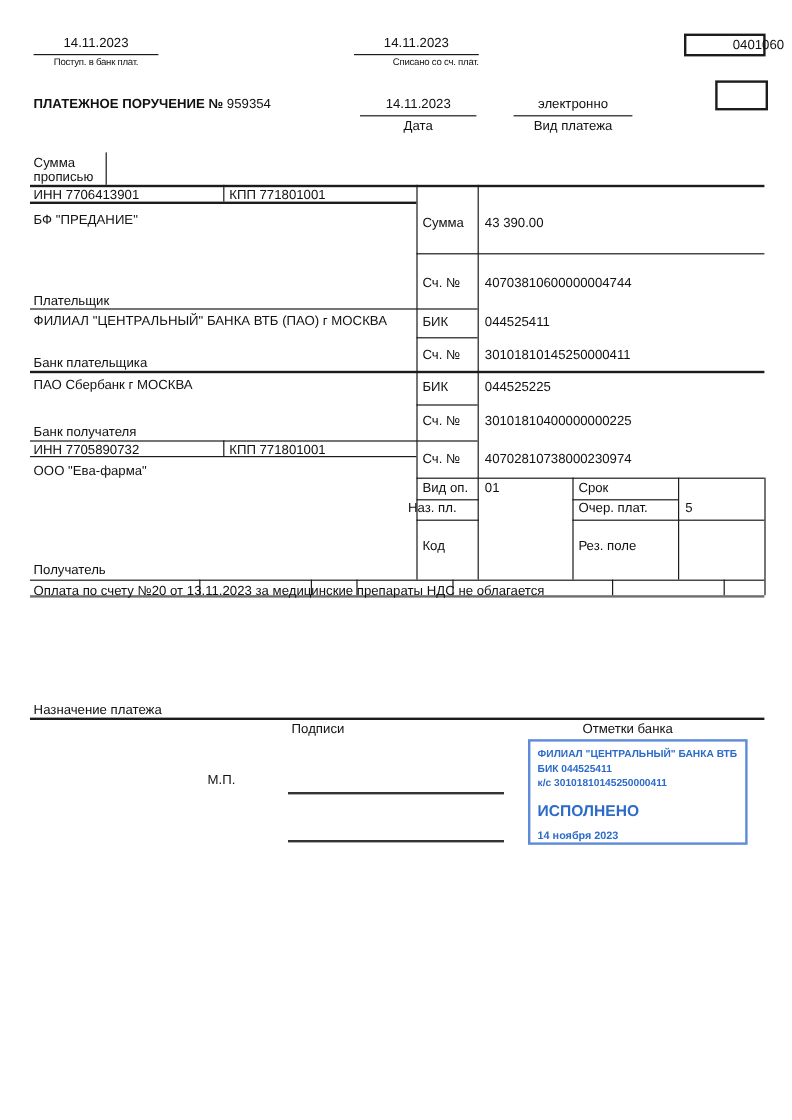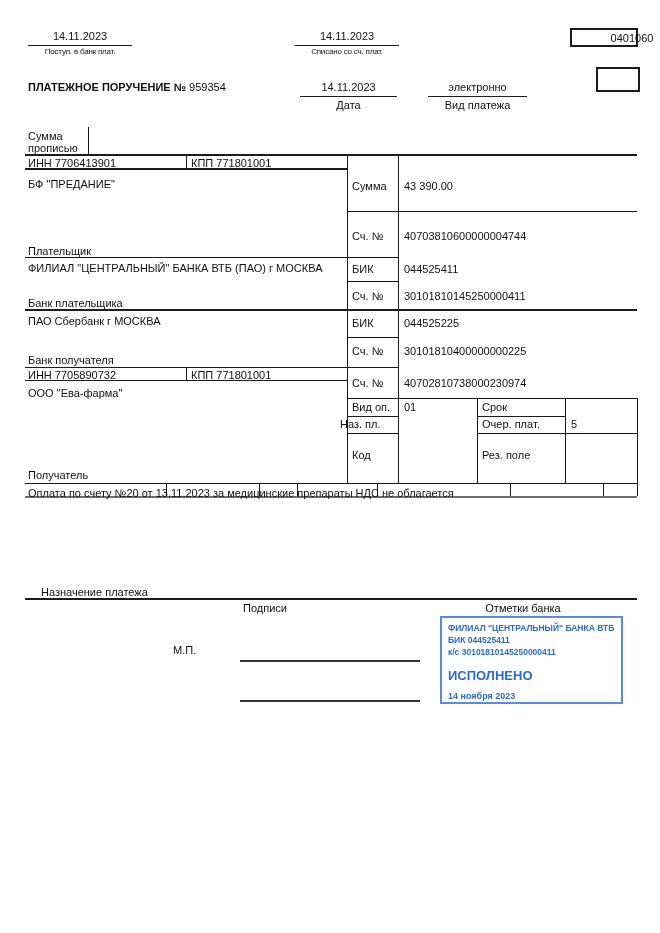--- a/index.html
+++ b/index.html
@@ -22,21 +22,21 @@
 <body>
 
 <div id="page">
 
   <div class="t c" style="left:28px;top:30px;width:104px;">14.11.2023</div>
   <div class="hl" style="left:28px;top:45px;width:104px;"></div>
   <div class="t tiny c" style="left:28px;top:48px;width:104px;">Поступ. в банк плат.</div>
 
   <div class="t c" style="left:295px;top:30px;width:104px;">14.11.2023</div>
   <div class="hl" style="left:295px;top:45px;width:104px;"></div>
-  <div class="t tiny c" style="left:295px;top:48px;width:104px;">Списано со сч. плат.</div>
+  <div class="t tiny c" style="left:295px;top:48px;width:104px;text-align:right;">Списано со сч. плат.</div>
 
   <div class="box" style="left:570px;top:28px;width:68px;height:19px;">
     <div class="t c" style="left:0;top:2px;width:64px;padding-left:28px;">0401060</div>
   </div>
 
   <div class="t" style="left:28px;top:81px;"><span class="b">ПЛАТЕЖНОЕ ПОРУЧЕНИЕ №</span>&nbsp;<span>959354</span></div>
 
   <div class="t c" style="left:300px;top:81px;width:97px;">14.11.2023</div>
   <div class="hl" style="left:300px;top:96px;width:97px;"></div>
   <div class="t c" style="left:300px;top:99px;width:97px;">Дата</div>
@@ -116,21 +116,21 @@
   <div class="t" style="left:352px;top:401px;">Вид оп.</div>
   <div class="t" style="left:404px;top:401px;">01</div>
   <div class="t" style="left:482px;top:401px;">Срок</div>
   <div class="t" style="left:340px;top:418px;">Наз. пл.</div>
   <div class="t" style="left:482px;top:418px;">Очер. плат.</div>
   <div class="t" style="left:571px;top:418px;">5</div>
   <div class="t" style="left:352px;top:449px;">Код</div>
   <div class="t" style="left:482px;top:449px;">Рез. поле</div>
 
   <div class="t" style="left:28px;top:487px;">Оплата по счету №20 от 13.11.2023 за медицинские препараты НДС не облагается</div>
-  <div class="t" style="left:28px;top:586px;margin-left:13px;">Назначение платежа</div>
+  <div class="t" style="left:28px;top:586px;">Назначение платежа</div>
   <div class="hl hl2" style="left:25px;top:598px;width:612px;"></div>
 
   <div class="t c" style="left:185px;top:602px;width:160px;">Подписи</div>
   <div class="t c" style="left:443px;top:602px;width:160px;">Отметки банка</div>
 
   <div class="t" style="left:160px;top:644px;padding-left:13px;">М.П.</div>
   <div class="hl hl2" style="left:240px;top:660px;width:180px;background:#333;"></div>
   <div class="hl hl2" style="left:240px;top:700px;width:180px;background:#333;"></div>
 
   <div class="stamp" style="left:440px;top:616px;width:183px;height:88px;">

